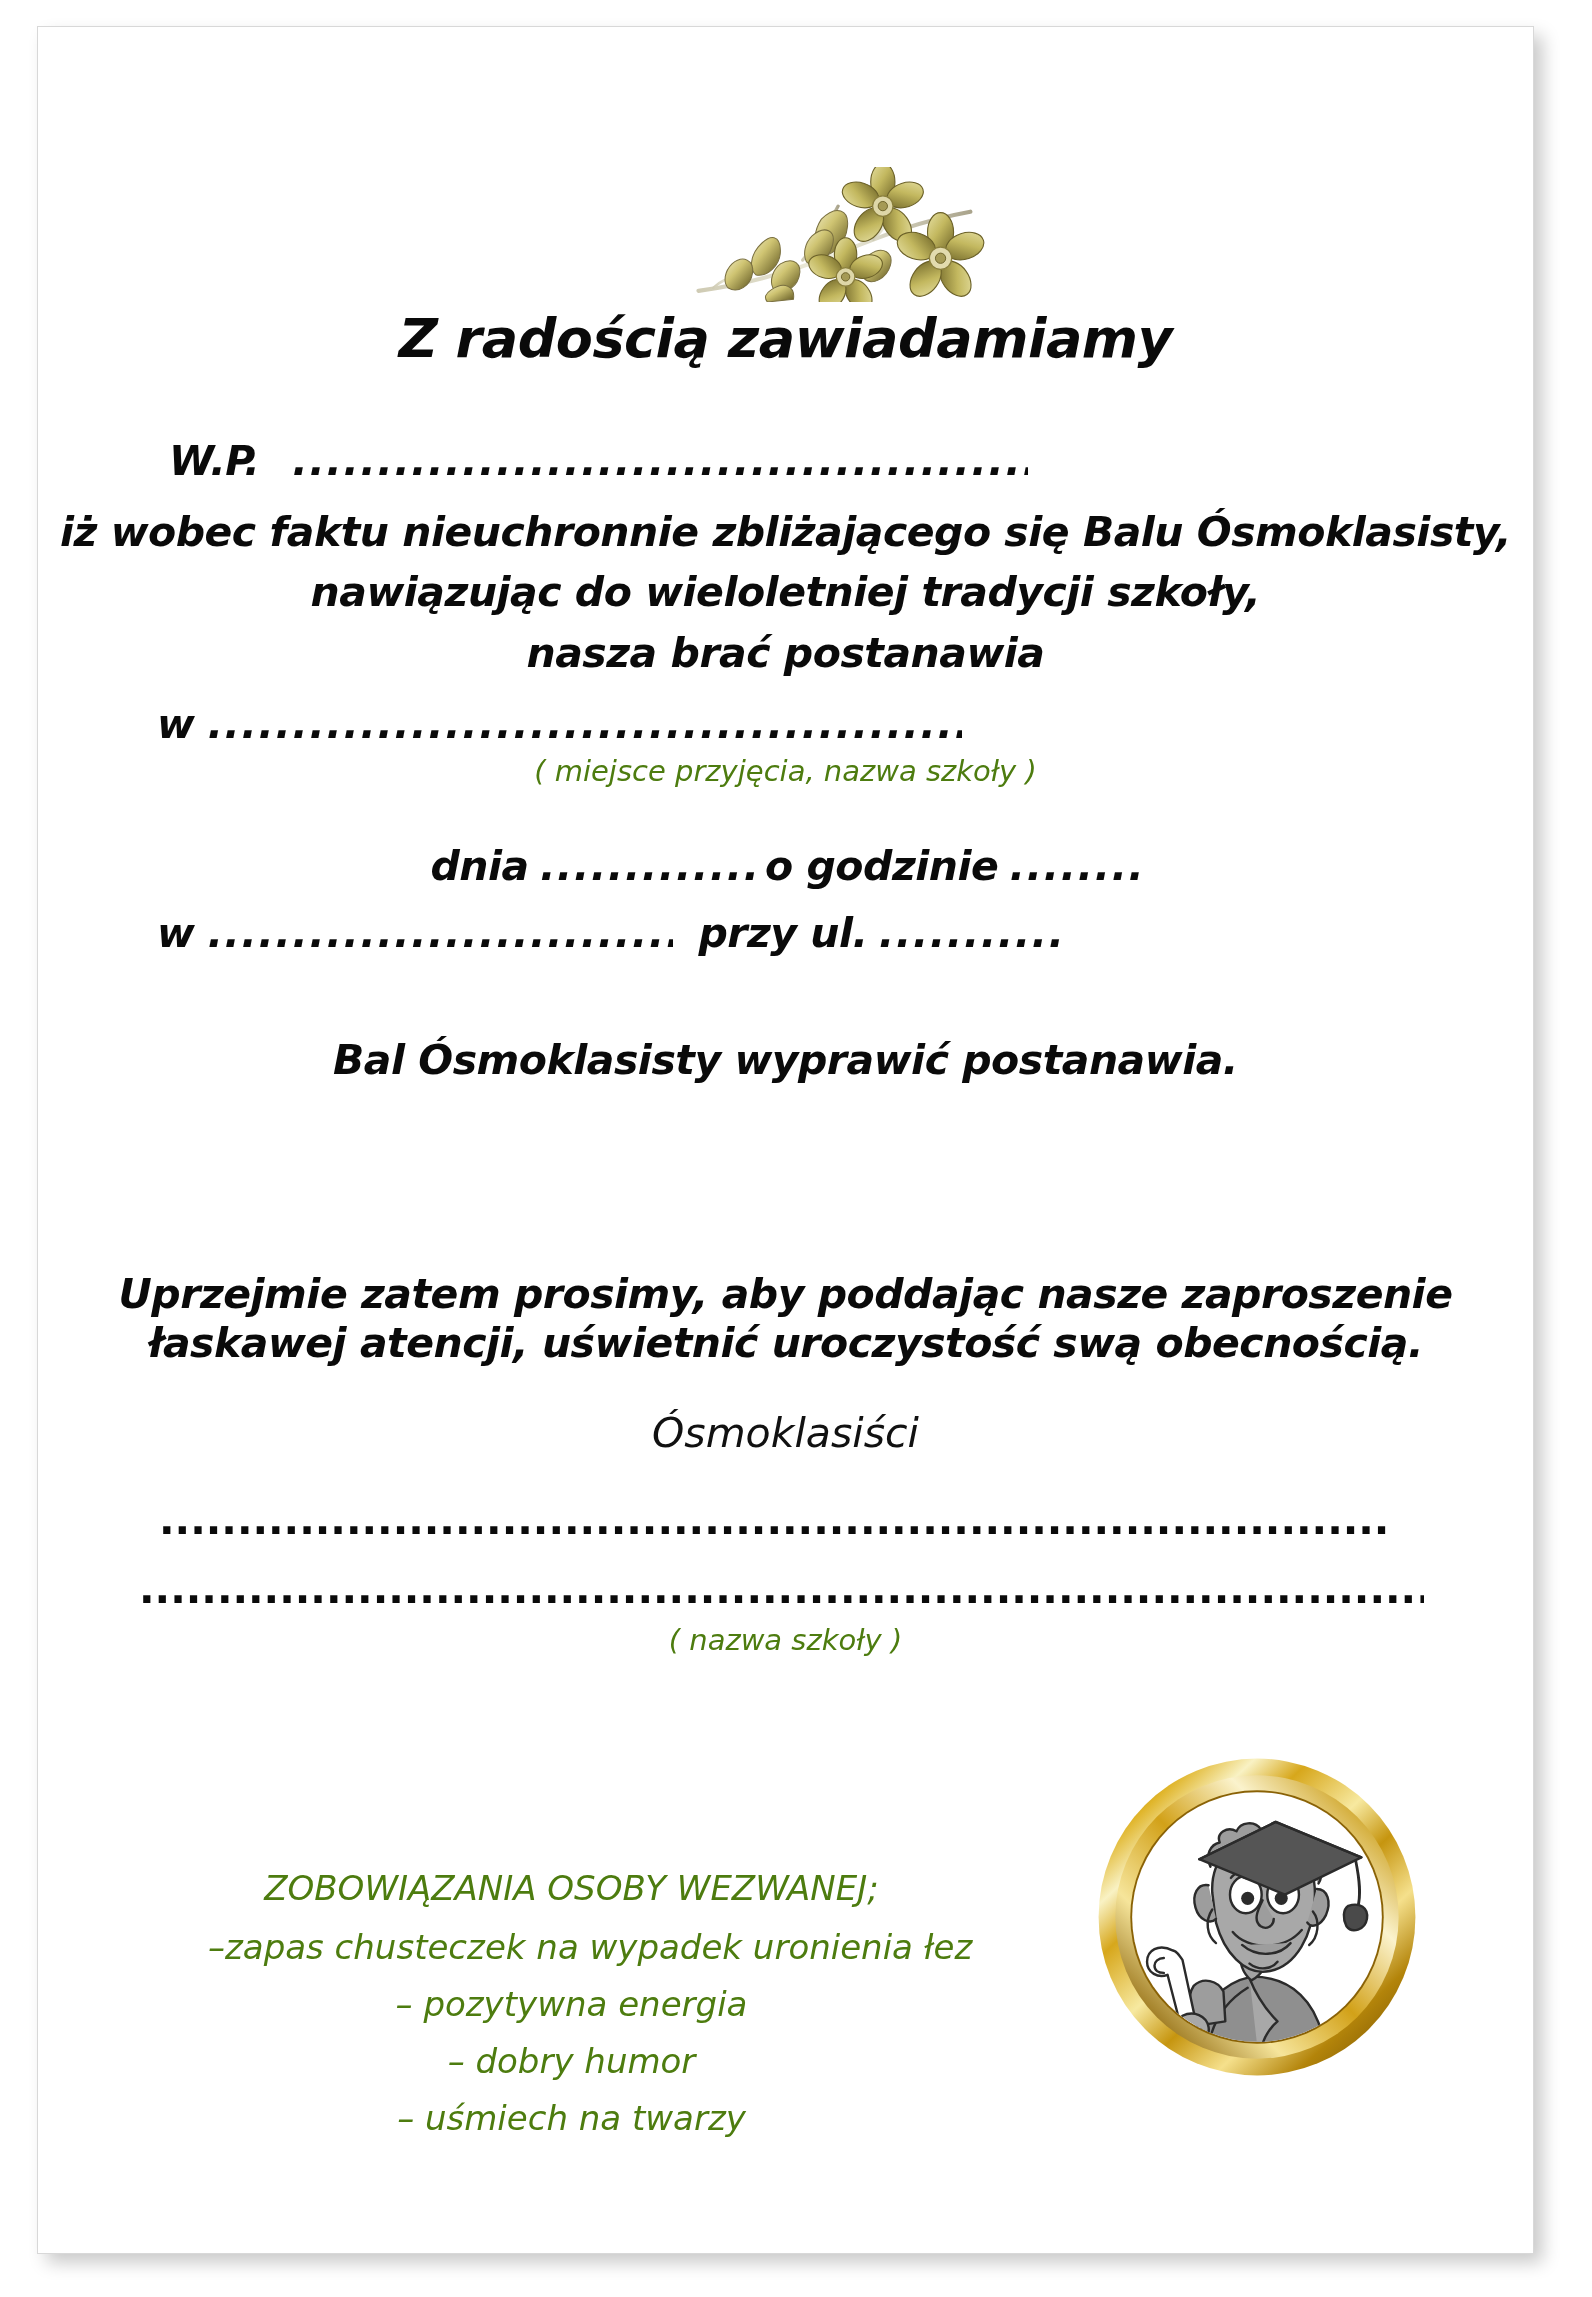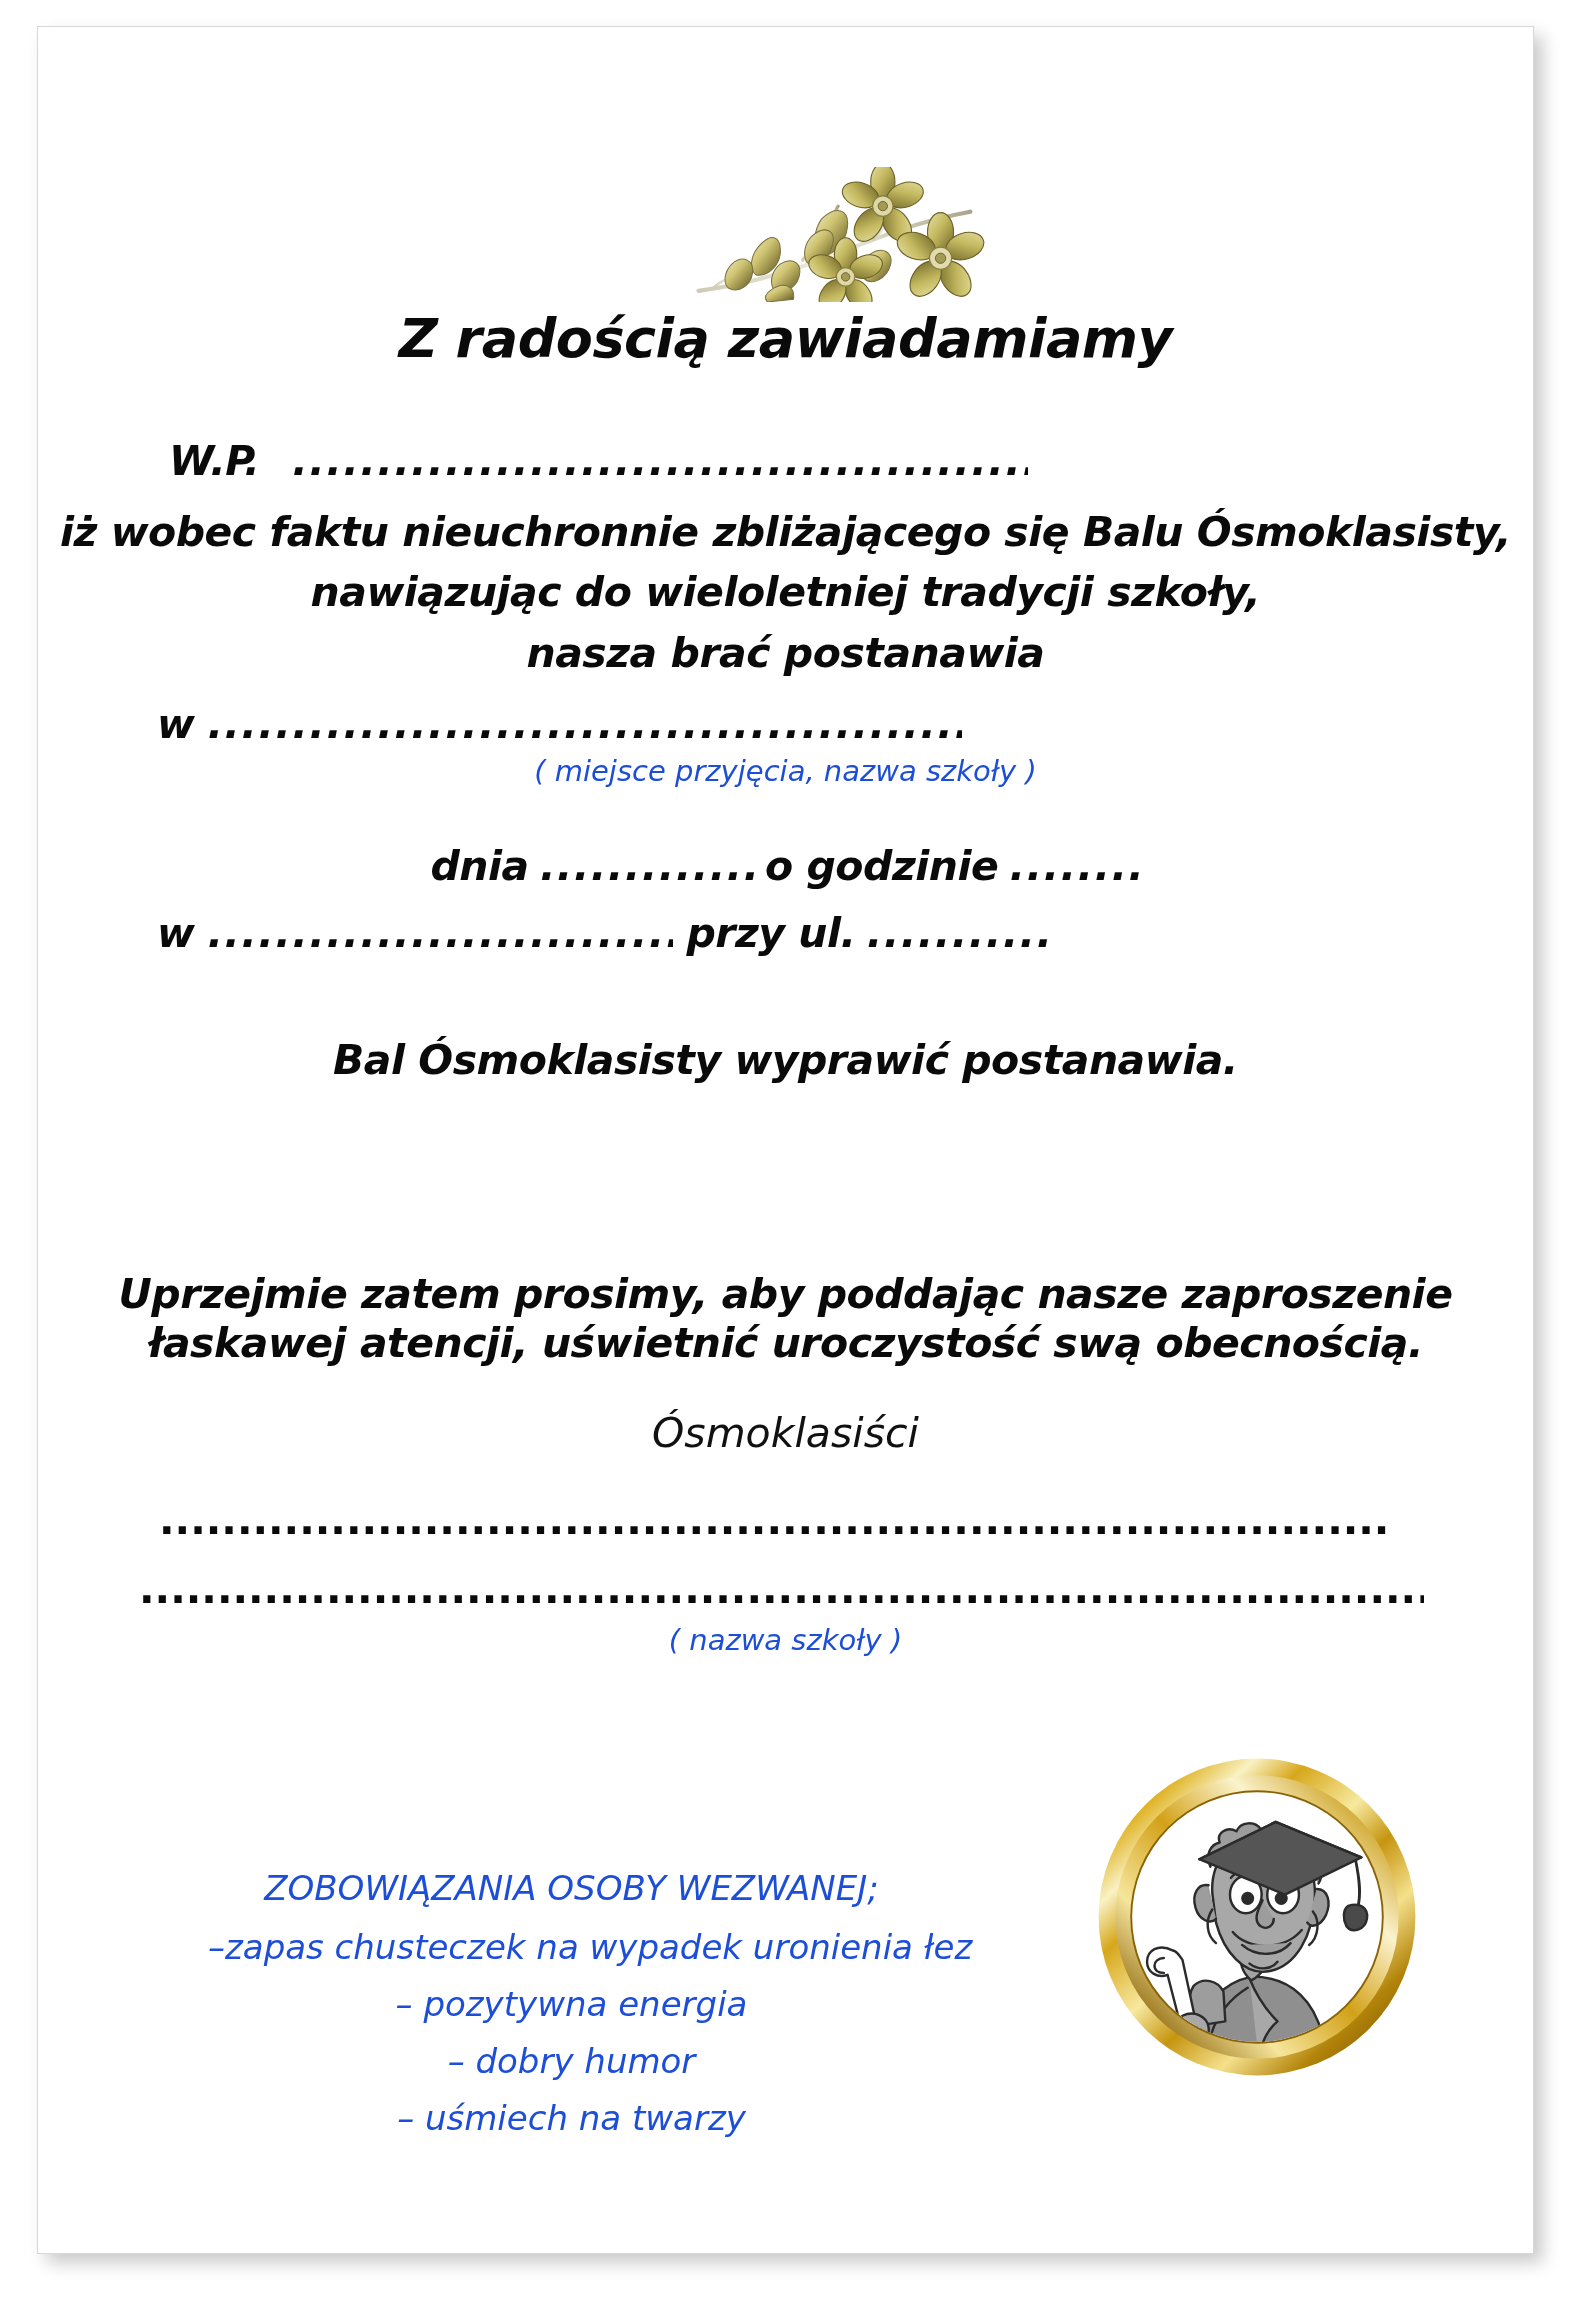--- a/index.html
+++ b/index.html
@@ -37,21 +37,21 @@
     font-family: "DejaVu Sans", sans-serif;
     font-weight: 700;
     font-style: italic;
     color: #0a0a0a;
     letter-spacing: -0.5px;
   }
   .hand-light {
     font-family: "DejaVu Sans", sans-serif;
     font-weight: 400;
     font-style: italic;
-    color: #1d4ed8;
+    color: #4d7c0f;
     letter-spacing: 0px;
   }
   .hand-upright {
     font-family: "DejaVu Sans", sans-serif;
     font-weight: 400;
     font-style: italic;
     color: #111111;
   }
 
   
@@ -274,21 +274,21 @@
     <div id="dnia-row" class="line-row">
       <span class="hand-bold">dnia</span>
       <span class="dots hand-bold d1" style="margin-left:11.2px;">...............................</span>
       <span class="hand-bold" style="margin-left:11.2px;">o godzinie</span>
       <span class="dots hand-bold d2" style="margin-left:11.2px;">................</span>
     </div>
 
     <div id="w2-row" class="line-row">
       <span class="hand-bold">w</span>
       <span class="dots hand-bold d1" style="margin-left:13px;">..............................................................</span>
-      <span class="hand-bold" style="margin-left:13px;">przy ul.</span>
+      <span class="hand-bold" style="margin-left:25px;">przy ul.</span>
       <span class="dots hand-bold d2" style="margin-left:11.2px;">..........................</span>
     </div>
 
     <div id="line-bal" class="centered-row hand-bold">Bal Ósmoklasisty wyprawić postanawia.</div>
 
     <div id="line-uprz1" class="centered-row hand-bold">Uprzejmie zatem prosimy, aby poddając nasze zaproszenie</div>
     <div id="line-uprz2" class="centered-row hand-bold">łaskawej atencji, uświetnić uroczystość swą obecnością.</div>
 
     <div id="line-osmo" class="centered-row hand-upright">Ósmoklasiści</div>
 

